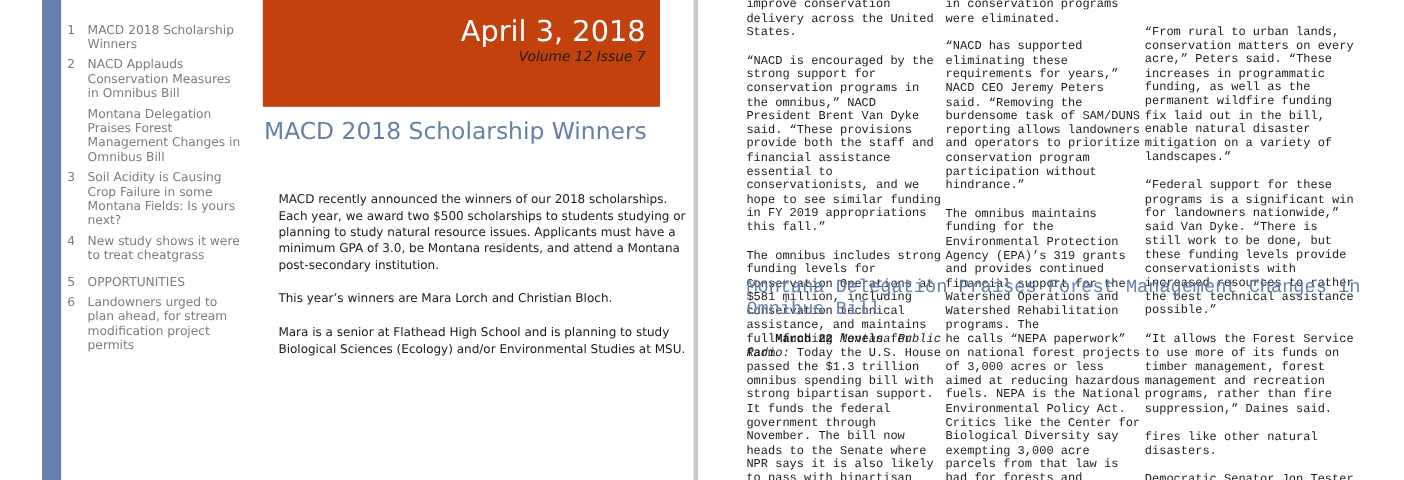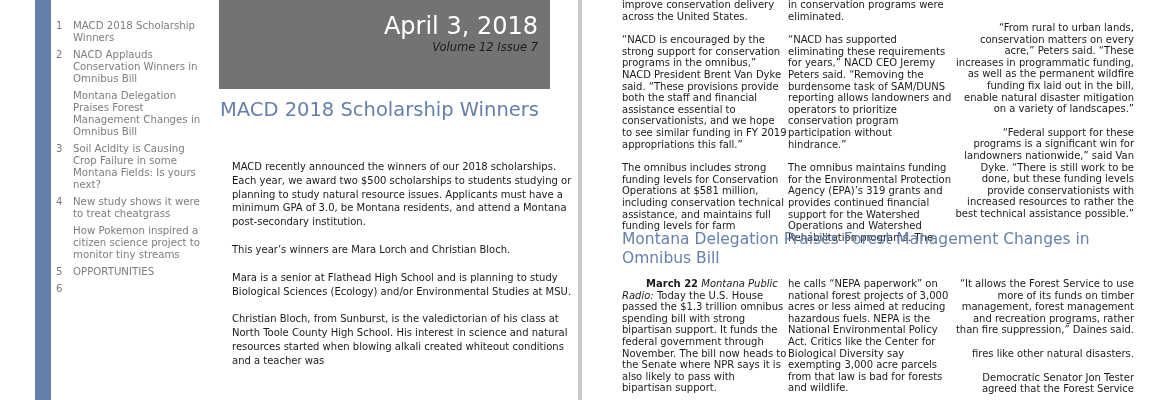--- a/index.html
+++ b/index.html
@@ -8,89 +8,88 @@
     background:#ffffff;
     font-family:"DejaVu Sans", sans-serif;
     color:#222;
   }
   .page-left { position:absolute; left:0; top:0; width:578px; height:400px; background:#fff; }
   .sidebar-bar { position:absolute; left:35px; top:0; width:16px; height:400px; background:#6580ab; }
   .toc { position:absolute; left:56px; top:20px; width:146px; font-size:10.2px; line-height:12px; color:#7d7d7d; }
   .toc-item { display:flex; margin-bottom:5px; }
   .toc-num { width:17px; flex:none; }
   .toc-label { flex:1; }
-  .banner { position:absolute; left:219px; top:0; width:331px; height:89px; background:#737373; }
+  .banner { position:absolute; left:219px; top:0; width:331px; height:89px; background:#c2410c; }
   .banner-date { position:absolute; right:12px; top:12px; color:#fff; font-size:24px; line-height:28px; }
   .banner-vol { position:absolute; right:12px; top:40px; color:#1d1d1d; font-size:11.5px; line-height:14px;font-style:italic; }
   .article-title { position:absolute; left:220px; top:97px; width:330px; color:#6580ab; font-size:19.5px; line-height:25px; font-weight:normal; margin:0; }
   .article-body { position:absolute; left:232px; top:160px; width:345px; font-size:10px; line-height:13.8px; color:#1a1a1a; }
   .article-body p { margin:0 0 14px 0; }
   .gutter { position:absolute; left:578px; top:0; width:4px; height:400px; background:#c8c8c8; }
-  .page-right { position:absolute; left:582px; top:0; width:588px; height:400px; background:#fff; }
+  .page-right { position:absolute; left:582px; top:0; width:588px; height:400px; background:#fff;font-family:Liberation Mono, monospace; }
   .col { position:absolute; font-size:10px; line-height:11.6px; color:#1a1a1a; }
   .col p { margin:0 0 12px 0; }
   .col1 { left:40px; width:165px; }
   .col2 { left:206px; width:165px; }
-  .col3 { left:372px; width:180px;text-align:right; }
+  .col3 { left:372px; width:180px; }
   .top { top:-1px; }
   .sec-title { position:absolute; left:40px; top:230px; width:520px; color:#6580ab; font-size:15.5px; line-height:19px; font-weight:normal; margin:0; }
   .bot { top:278px; }
   .bold { font-weight:bold;padding-left:24px; }
   .ital { font-style:italic; }
 </style>
 </head>
 <body>
 
 <div class="page-left">
   <div class="sidebar-bar"></div>
   <nav class="toc">
     <div class="toc-item">
         <span class="toc-num">1</span>
         <span class="toc-label">MACD 2018 Scholarship Winners</span>
       </div>
     <div class="toc-item">
         <span class="toc-num">2</span>
-        <span class="toc-label">NACD Applauds Conservation Winners in Omnibus Bill</span>
+        <span class="toc-label">NACD Applauds Conservation Measures in Omnibus Bill</span>
       </div>
     <div class="toc-item">
         <span class="toc-num"></span>
         <span class="toc-label">Montana Delegation Praises Forest Management Changes in Omnibus Bill</span>
       </div>
     <div class="toc-item">
         <span class="toc-num">3</span>
         <span class="toc-label">Soil Acidity is Causing Crop Failure in some Montana Fields: Is yours next?</span>
       </div>
     <div class="toc-item">
         <span class="toc-num">4</span>
         <span class="toc-label">New study shows it were to treat cheatgrass</span>
       </div>
     <div class="toc-item">
         <span class="toc-num"></span>
-        <span class="toc-label">How Pokemon inspired a citizen science project to monitor tiny streams</span>
       </div>
     <div class="toc-item">
         <span class="toc-num">5</span>
         <span class="toc-label">OPPORTUNITIES</span>
       </div>
     <div class="toc-item">
         <span class="toc-num">6</span>
+        <span class="toc-label">Landowners urged to plan ahead, for stream modification project permits</span>
       </div>
   </nav>
 
   <div class="banner">
     <div class="banner-date">April 3, 2018</div>
     <div class="banner-vol">Volume 12 Issue 7</div>
   </div>
 
   <h1 class="article-title">MACD 2018 Scholarship Winners</h1>
   <div class="article-body">
     <p>MACD recently announced the winners of our 2018 scholarships. Each year, we award two $500 scholarships to students studying or planning to study natural resource issues. Applicants must have a minimum GPA of 3.0, be Montana residents, and attend a Montana post-secondary institution.</p>
     <p>This year’s winners are Mara Lorch and Christian Bloch.</p>
     <p>Mara is a senior at Flathead High School and is planning to study Biological Sciences (Ecology) and/or Environmental Studies at MSU.</p>
-    <p>Christian Bloch, from Sunburst, is the valedictorian of his class at North Toole County High School. His interest in science and natural resources started when blowing alkali created whiteout conditions and a teacher was</p>
   </div>
 </div>
 
 <div class="gutter"></div>
 
 <div class="page-right">
   <div class="col col1 top">
     <p>improve conservation delivery across the United States.</p>
     <p>“NACD is encouraged by the strong support for conservation programs in the omnibus,” NACD President Brent Van Dyke said. “These provisions provide both the staff and financial assistance essential to conservationists, and we hope to see similar funding in FY 2019 appropriations this fall.”</p>
     <p>The omnibus includes strong funding levels for Conservation Operations at $581 million, including conservation technical assistance, and maintains full funding levels for farm</p>

